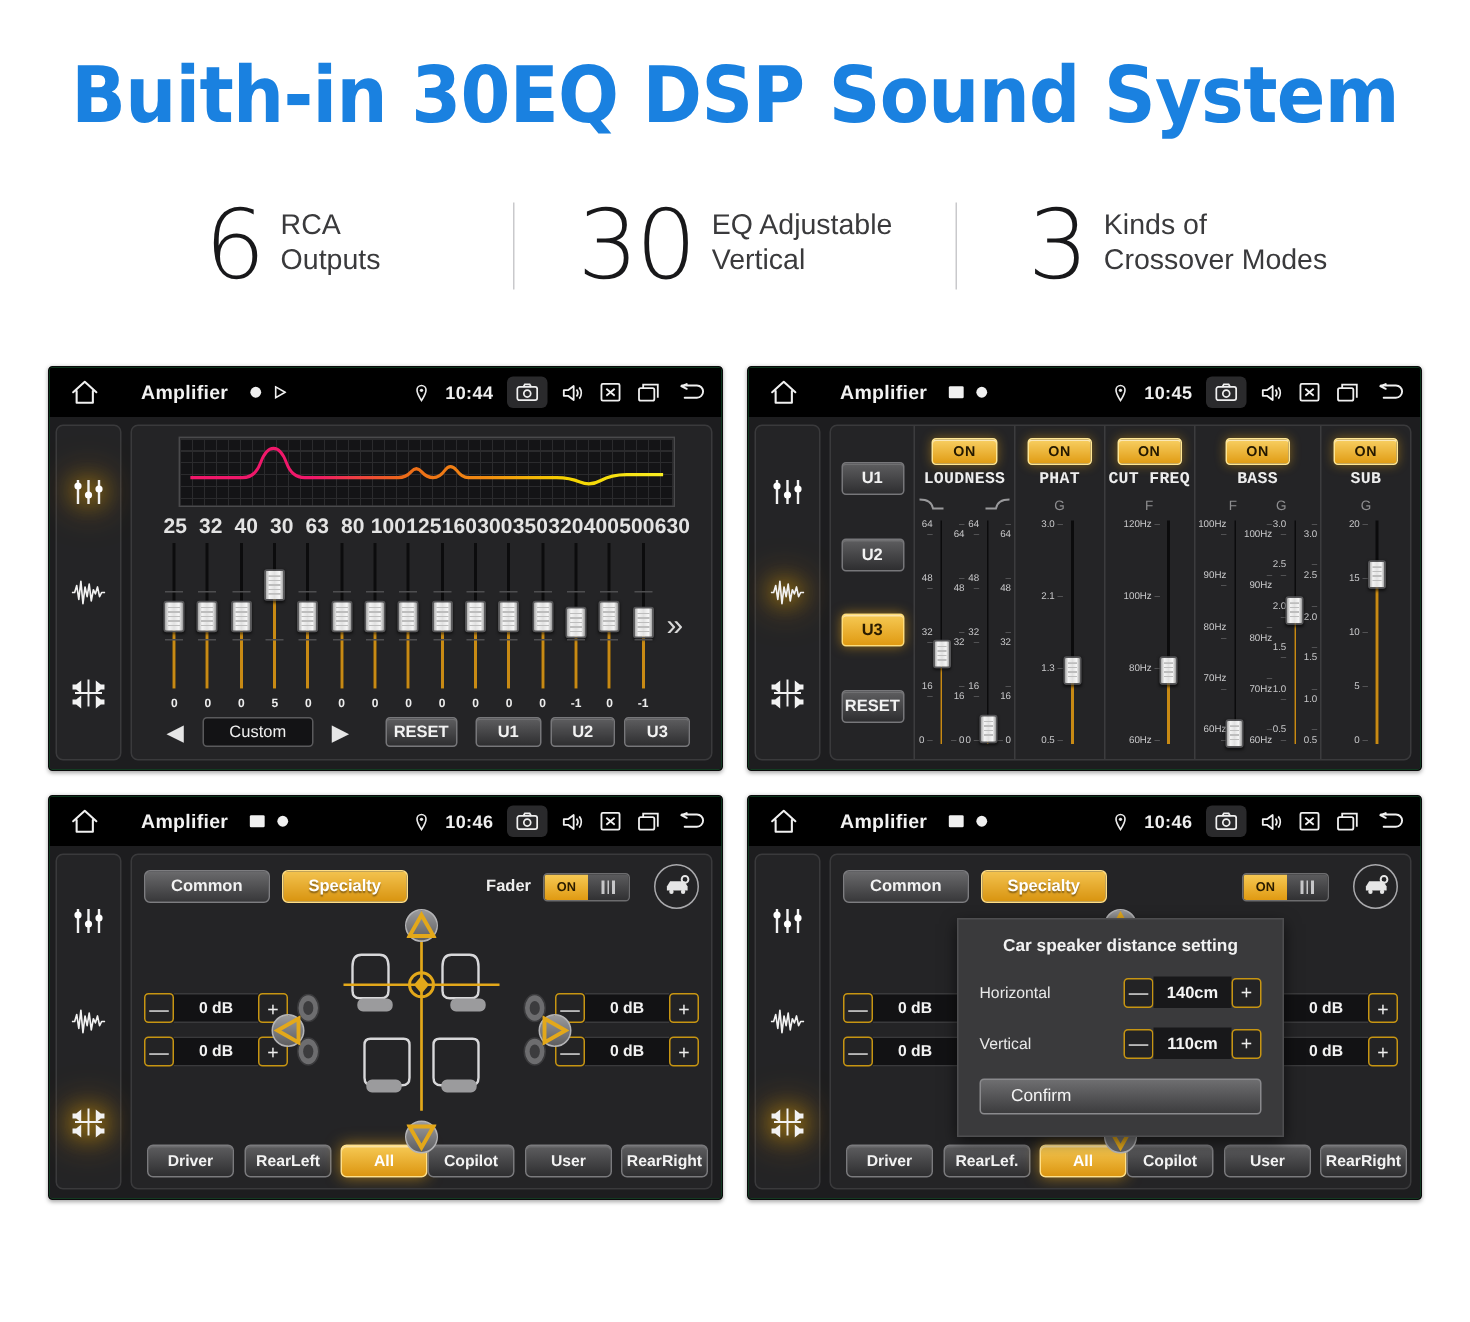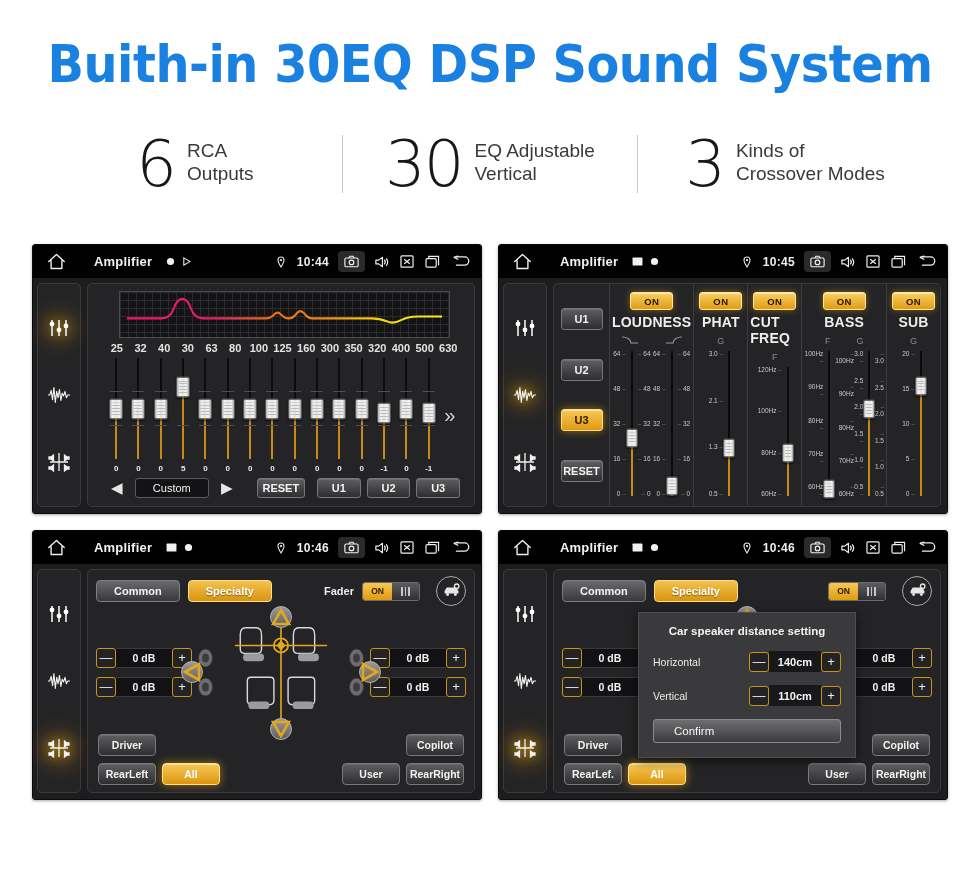--- a/index.html
+++ b/index.html
@@ -152,21 +152,21 @@
     background:
       repeating-linear-gradient(to right, #2b2b2d 0 1px, transparent 1px 8px),
       repeating-linear-gradient(to bottom, #2b2b2d 0 1px, transparent 1px 8px),
       #141416;
     border: 1px solid #4a4a4c;
     position: relative;
   }
   .eq-graph svg { position: absolute; inset: 0; width: 100%; height: 100%; }
   .eq-freqs {
     display: flex; margin: 4px 6px 4px 8px;
-    font-size: 11px; color: #e3e3e3; font-weight: bold;
+    font-size: 14px; color: #e3e3e3; font-weight: bold;
   }
   .eq-freqs span { flex: 1; text-align: center; }
   .eq-sliders { display: flex; margin: 0 6px 0 8px; flex: 1; position: relative; }
   .eq-col { flex: 1; display: flex; flex-direction: column; align-items: center; position: relative; }
   .eq-track {
     width: 2px; background: #0c0c0d;
     flex: 1; position: relative; margin-bottom: 3px;
   }
   .eq-track::before, .eq-track::after {
     content: ''; position: absolute; left: -5px; width: 12px; height: 1px;
@@ -232,21 +232,21 @@
   }
   .dsp-col:last-child { border-right: none; }
   .on-pill {
     background: linear-gradient(to bottom,#f8cf63,#e09c14);
     border: 1px solid #ffe693; border-radius: 3px;
     color: #241800; font-size: 9.5px; font-weight: bold;
     padding: 2.5px 13px; letter-spacing: .4px;
     box-shadow: 0 0 7px rgba(240,170,20,.45), inset 0 1px 0 rgba(255,255,255,.55);
     cursor: pointer;
   }
-  .dsp-name { font-size: 14px; color: #ededed; font-weight: bold; margin-top: 4px; letter-spacing: .2px; }
+  .dsp-name { font-size: 11px; color: #ededed; font-weight: bold; margin-top: 4px; letter-spacing: .2px; font-family: Liberation Mono, monospace; }
   .dsp-sub { font-size: 9px; color: #8e8e90; margin-top: 6px; display: flex; gap: 26px; }
   .dsp-sliders { display: flex; flex: 1; width: 100%; justify-content: space-around; padding: 3px 0 2px; }
   .vs { display: flex; align-items: stretch; gap: 2px; }
   .vs-scale {
     display: flex; flex-direction: column; justify-content: space-between;
     font-size: 6.5px; color: #c9c9cb; text-align: right; padding: 1px 0;
   }
   .vs-scale.left { align-items: flex-end; }
   .vs-scale span::after { content: ' –'; color: #6a6a6c; }
   .vs-scale.right span::before { content: '– '; color: #6a6a6c; }
@@ -348,21 +348,21 @@
     border: 1px solid #7a7a7d; border-radius: 4px;
     color: #f2f2f2; font-size: 10.5px; font-weight: bold;
     padding: 4px 0; width: 58px; text-align: center; cursor: pointer;
     box-shadow: inset 0 1px 0 rgba(255,255,255,.1);
   }
   .seat-btn.active {
     background: linear-gradient(to bottom,#f6c954,#dc9611);
     border-color: #ffe08a; color: #fff;
     box-shadow: 0 0 10px rgba(240,170,20,.6), inset 0 1px 0 rgba(255,255,255,.45);
   }
-  .fd-rows-bot { display: flex; flex-direction: column; gap: 7px; }
+  .fd-rows-bot { display: flex; flex-direction: row; gap: 7px; }
 
   
   .modal-overlay { position: absolute; inset: 0; }
   .modal {
     position: absolute;
     left: 50%; top: 52%;
     transform: translate(-50%,-50%);
     width: 218px;
     background: #3a3a3c;
     border: 1px solid #4e4e50;

